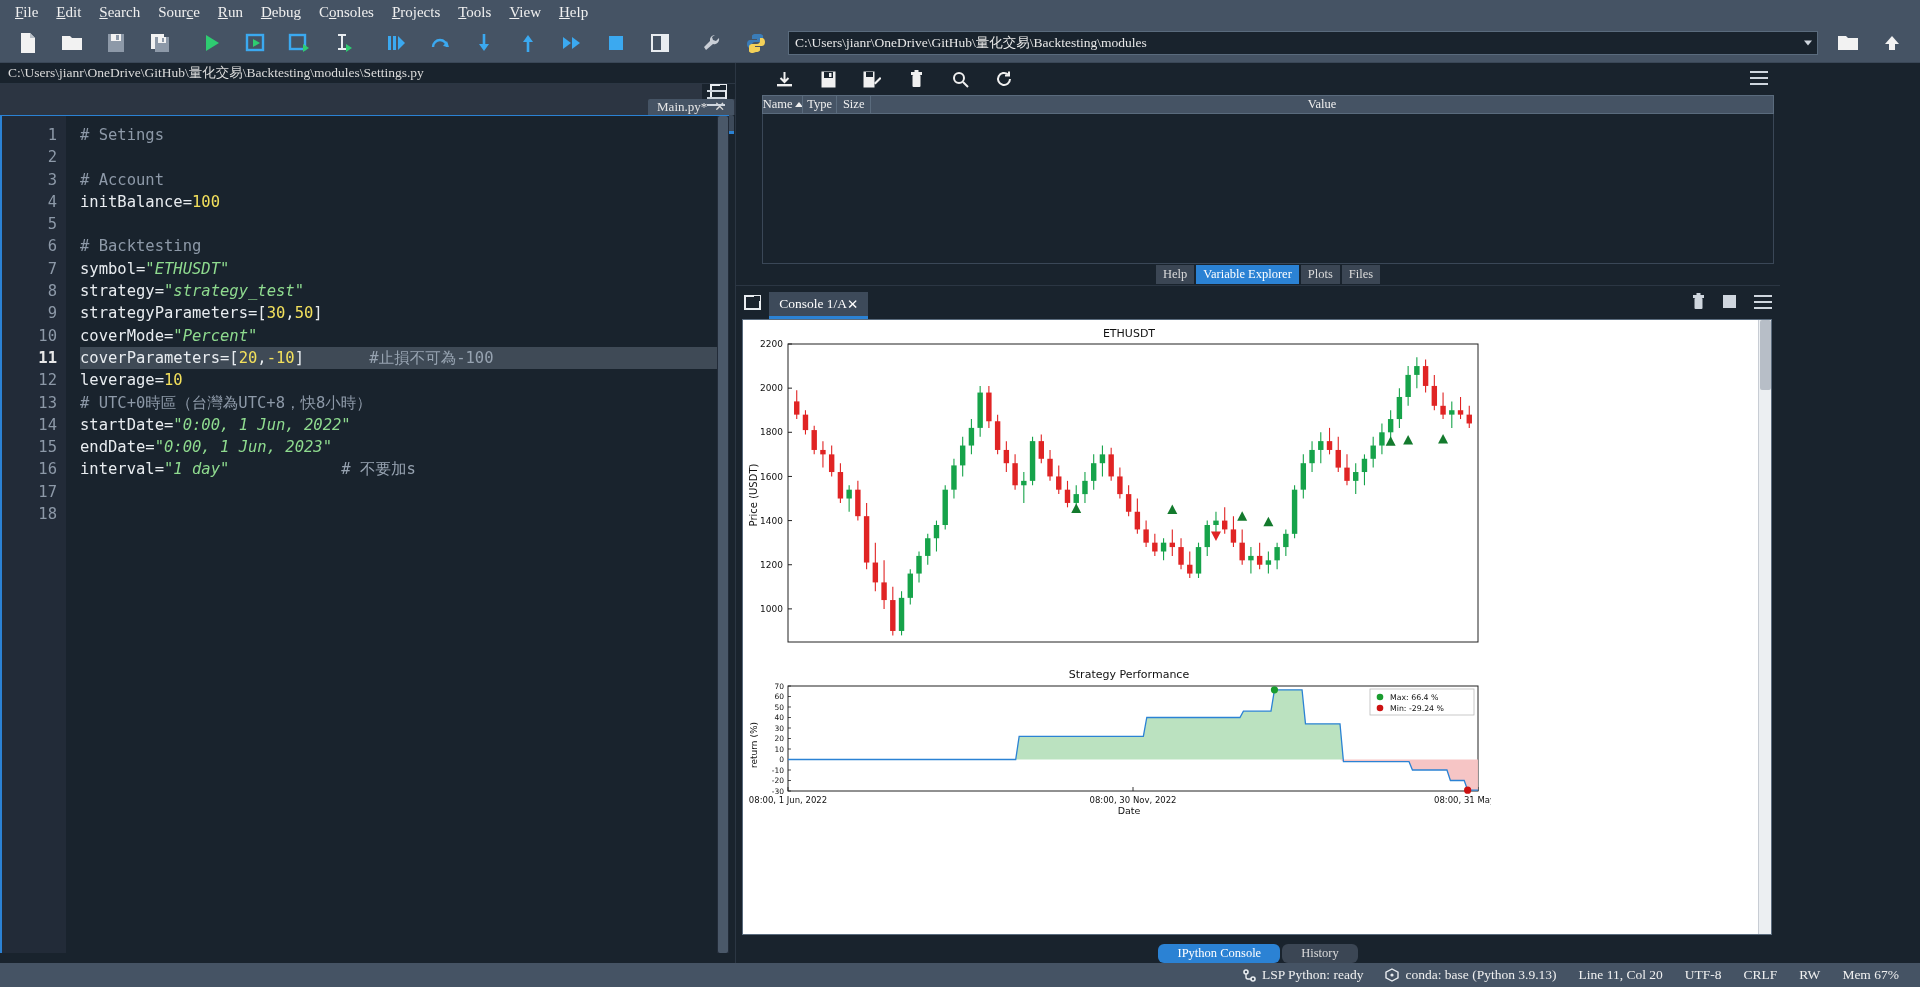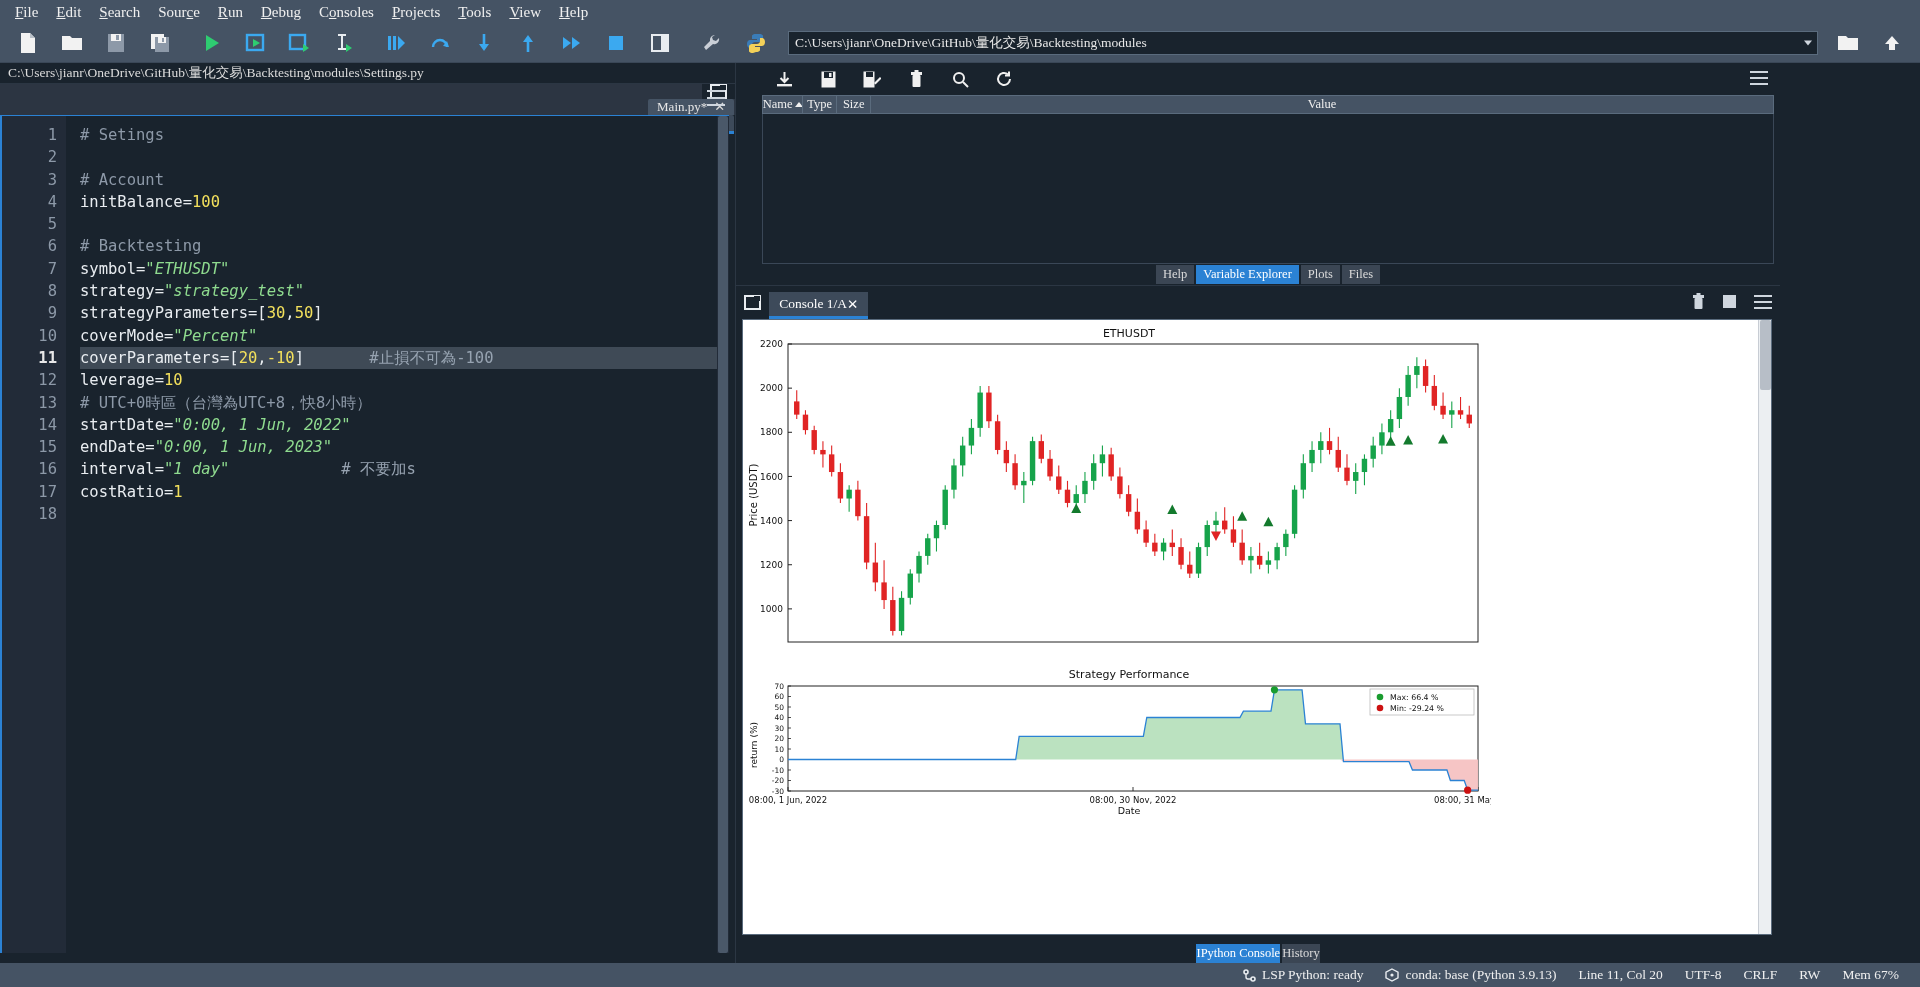--- a/index.html
+++ b/index.html
@@ -145,21 +145,21 @@
   .ctab { height:27px; display:flex;align-items:center;padding:0 10px;
       font-size:13.5px; background:#3d4a5a; color:#ffffff; border-bottom:3px solid #2b82d4; }
   .consbtns { position:absolute; right:8px; top:7px; display:flex; align-items:center; gap:18px; }
   .conswrap { flex:1; background:#ffffff; margin:0 8px 6px 6px; position:relative;
      border:1px solid #5a6b7d; overflow:hidden; }
   .consscroll { position:absolute;right:0;top:0;width:13px;height:100%;background:#eceff2;border-left:1px solid #c8cdd4;}
   .consscroll .th{position:absolute;top:0;left:1px;width:11px;height:70px;background:#b7bec7;border-radius:2px;}
 
   
   .bottomtabs { height:22px; display:flex;justify-content:center;align-items:flex-end;gap:2px; background:#19232d; }
-  .btab { font-size:12.5px; padding:2px 0; background:#3b4654; color:#dcdcdc; }
+  .btab { font-size:12.5px; padding:2px 19px; background:#3b4654; color:#dcdcdc;border-radius:6px; }
   .btab.active { background:#2b82d4; color:#fff; }
 
   
   .statusbar {
     position:absolute; bottom:0; left:0; width:1920px; height:24px;
     background:#455364; display:flex; align-items:center; justify-content:flex-end;
     font-size:13.5px; color:#f0f0f0; gap:0px; padding-right:10px;
   }
   .statusbar .si { padding:0 11px; display:flex; align-items:center; gap:6px; white-space:nowrap;}
 
@@ -364,21 +364,20 @@
             <div class="ln"><span class="id">symbol=</span><span class="str">"ETHUSDT"</span></div>
             <div class="ln"><span class="id">strategy=</span><span class="str">"strategy_test"</span></div>
             <div class="ln"><span class="id">strategyParameters=[</span><span class="num">30</span><span class="punc">,</span><span class="num">50</span><span class="punc">]</span></div>
             <div class="ln"><span class="id">coverMode=</span><span class="str">"Percent"</span></div>
             <div class="ln hl"><span class="id">coverParameters=[</span><span class="num">20</span><span class="punc">,</span><span class="num">-10</span><span class="punc">]</span><span class="id">       </span><span class="inl-cmt">#止損不可為-100</span></div>
             <div class="ln"><span class="id">leverage=</span><span class="num">10</span></div>
             <div class="ln"><span class="cmt"># UTC+0時區（台灣為UTC+8，快8小時）</span></div>
             <div class="ln"><span class="id">startDate=</span><span class="str">"0:00, 1 Jun, 2022"</span></div>
             <div class="ln"><span class="id">endDate=</span><span class="str">"0:00, 1 Jun, 2023"</span></div>
             <div class="ln"><span class="id">interval=</span><span class="str">"1 day"</span><span class="id">            </span><span class="inl-cmt"># 不要加s</span></div>
-            <div class="ln"><span class="id">costRatio=</span><span class="num">1</span></div>
             <div class="ln">&nbsp;</div>
           </div>
         <div class="vscrollc">
             <div class="thumb"></div>
           </div>
       </div>
     </div>
 
     <div class="rightpane">
 

